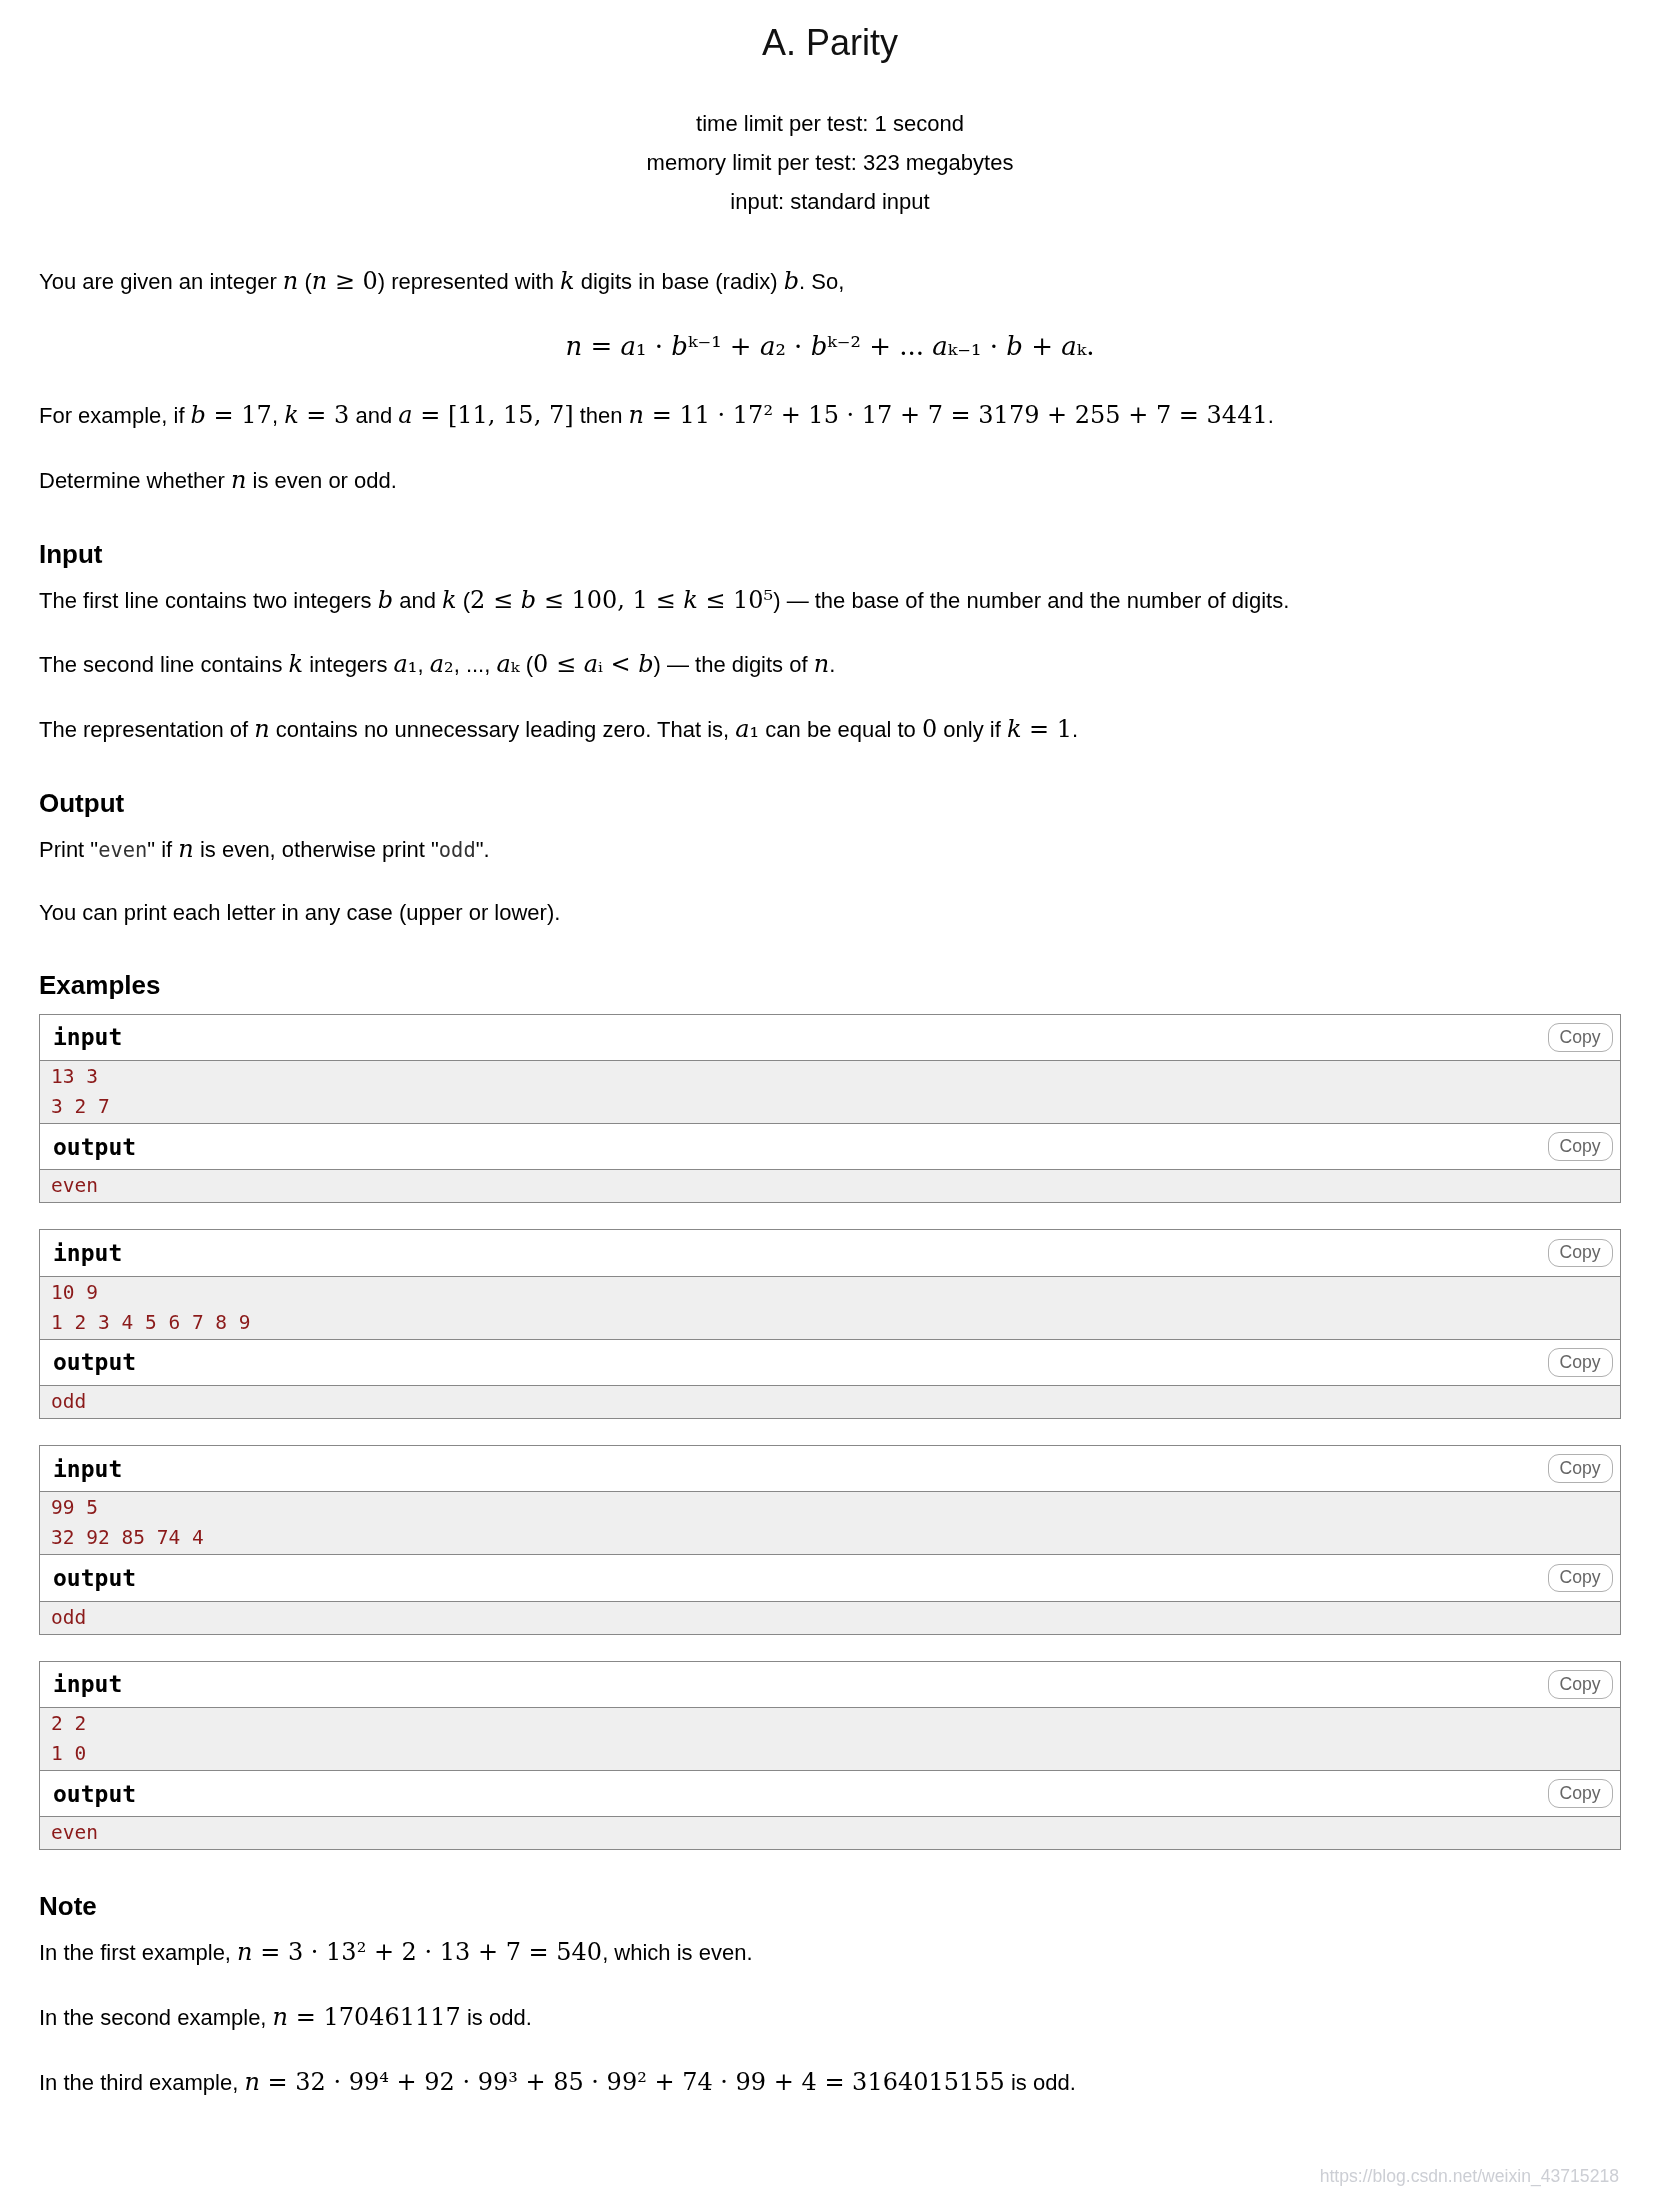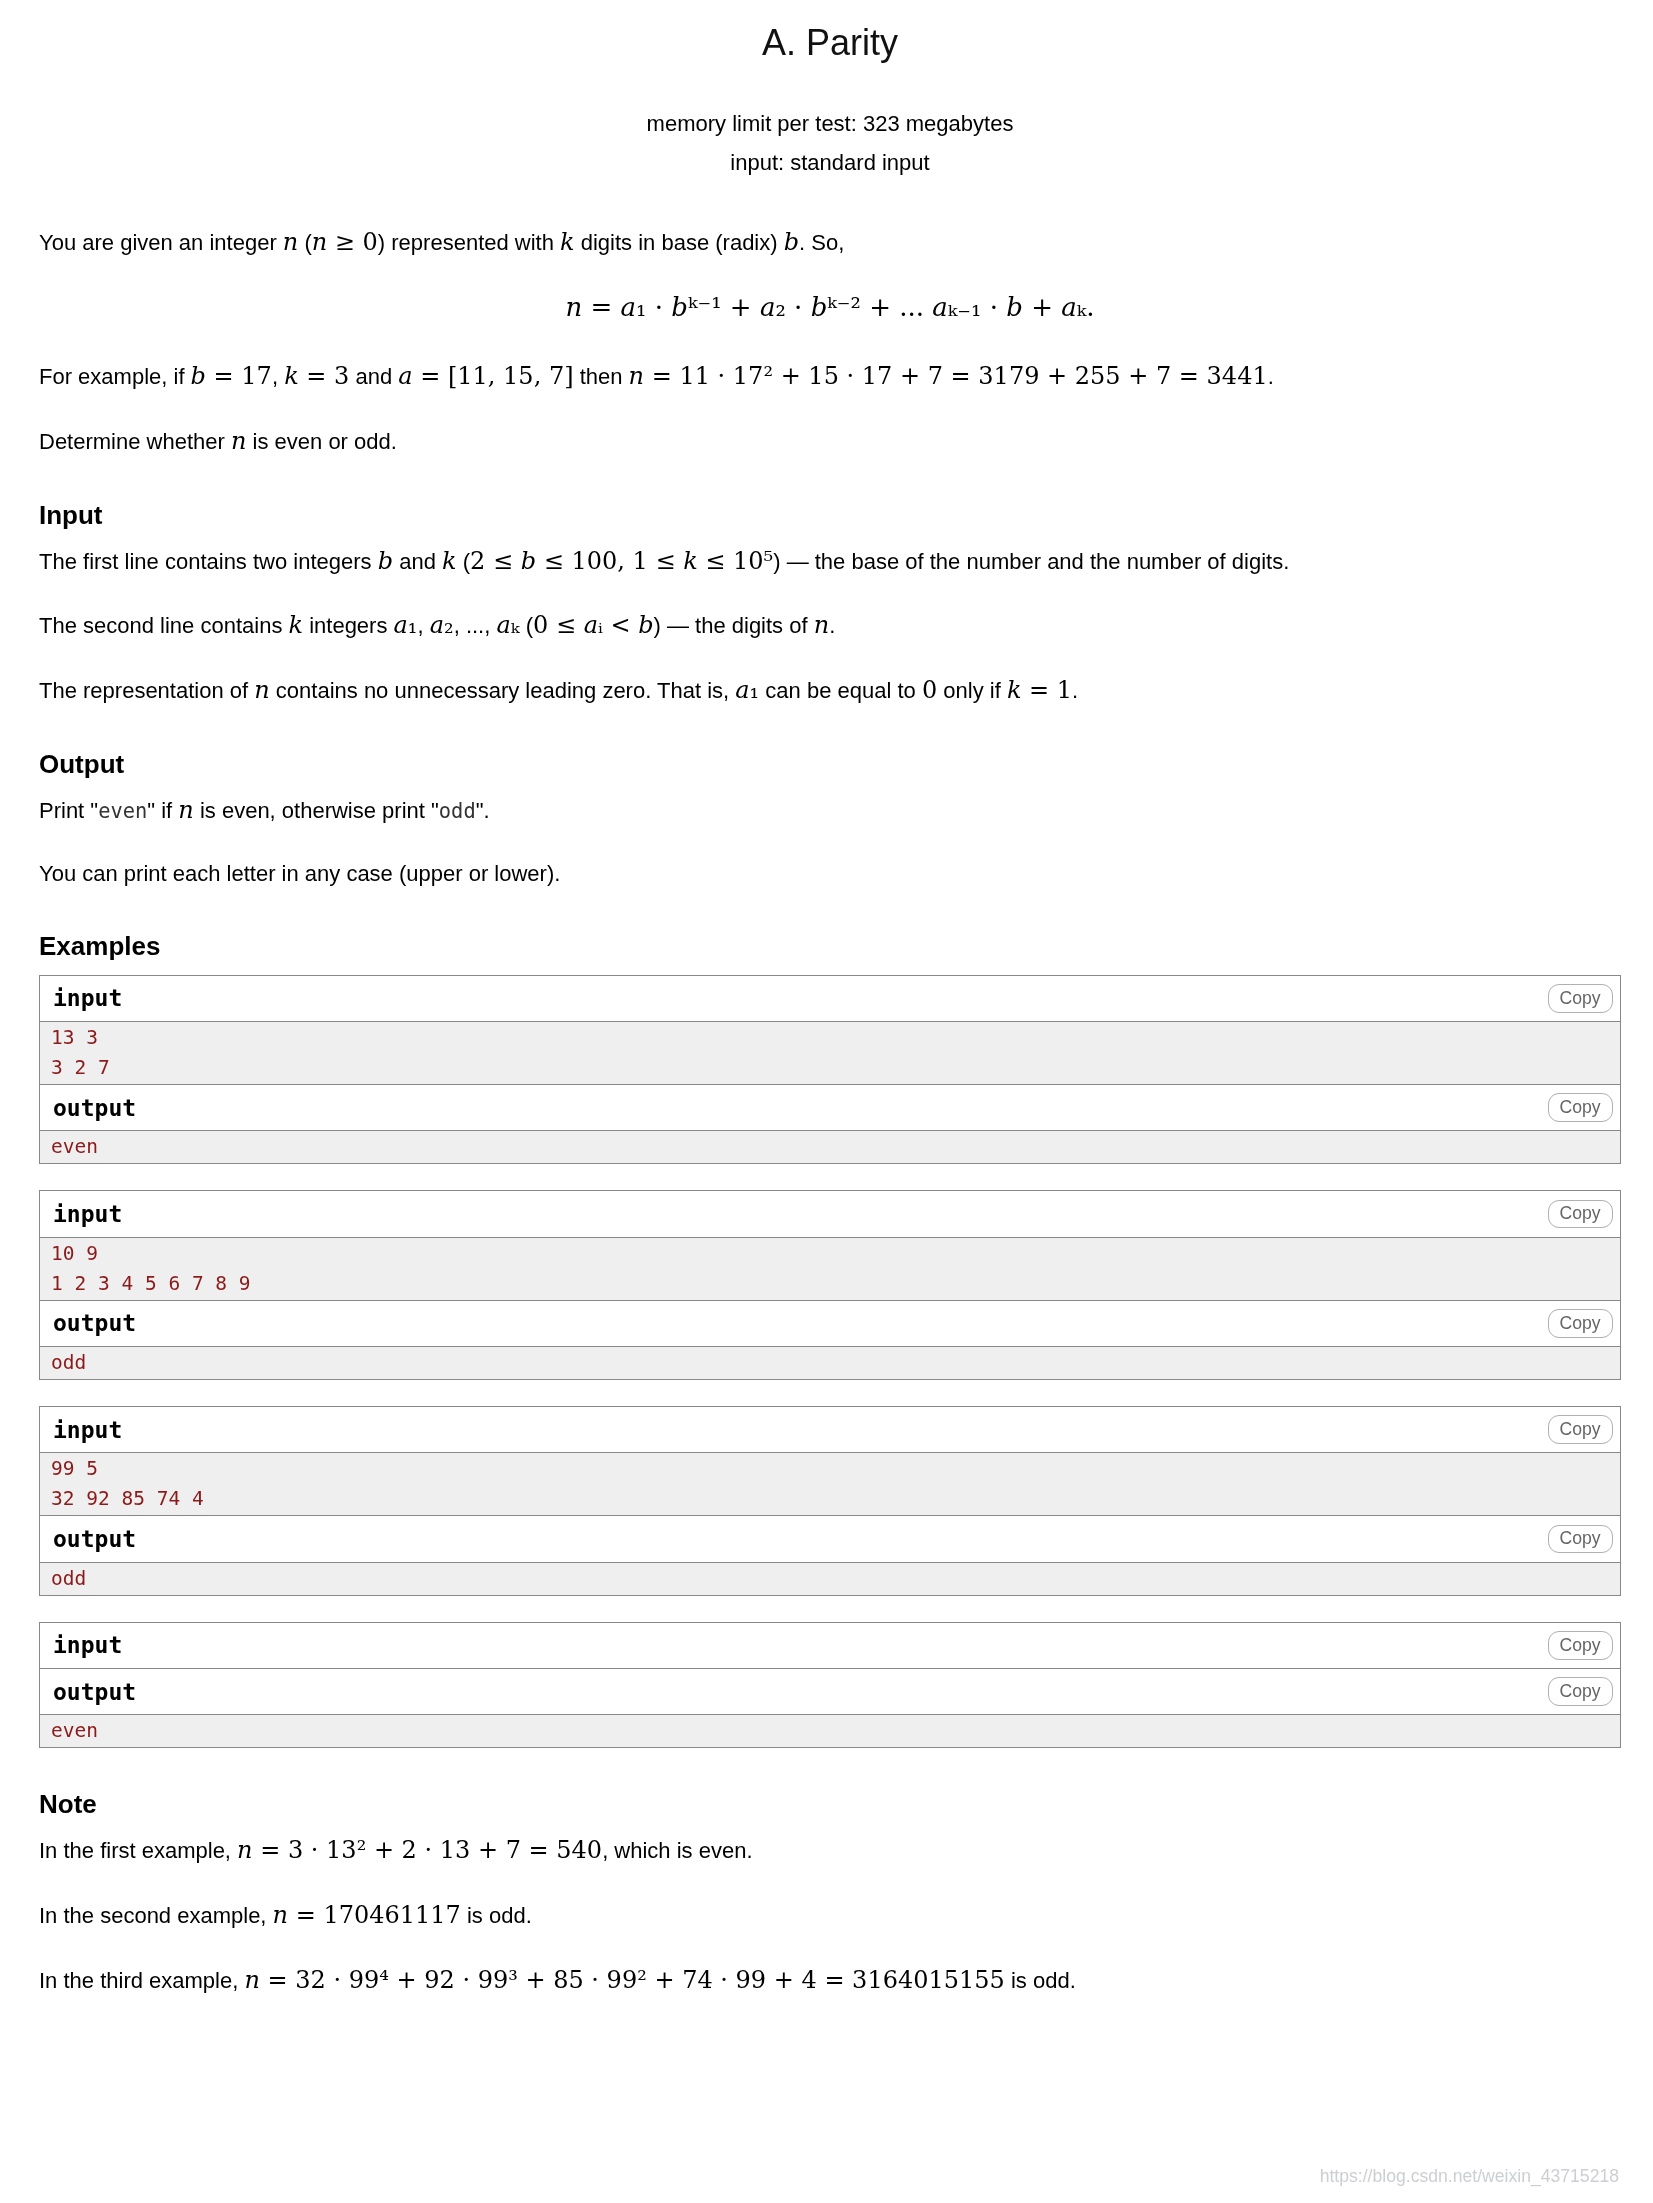--- a/index.html
+++ b/index.html
@@ -56,20 +56,24 @@
     text-align: center;
   }
 </style>
 </head>
 <body>
 
 <div class="page">
 
   <div class="problem-header">
     <div class="problem-title">A. Parity</div>
+    <div class="meta-line">
+      <span>time limit per test:</span>
+      <span>1 second</span>
+    </div>
     <div class="meta-line">
       <span>memory limit per test:</span>
       <span>323 megabytes</span>
     </div>
     <div class="meta-line">
       <span>input:</span>
       <span>standard input</span>
     </div>
   </div>
 
@@ -136,20 +140,22 @@
         <button class="copy-btn">Copy</button>
       </div>
       <pre class="sample-pre">odd</pre>
     </div>
 
     <div class="sample">
       <div class="sample-head">
         <span class="sample-label">input</span>
         <button class="copy-btn">Copy</button>
       </div>
+      <pre class="sample-pre">2 2
+1 0</pre>
       <div class="sample-head">
         <span class="sample-label">output</span>
         <button class="copy-btn">Copy</button>
       </div>
       <pre class="sample-pre">even</pre>
     </div>
   </div>
 
   <div class="section">
     <div class="section-title">Note</div>

